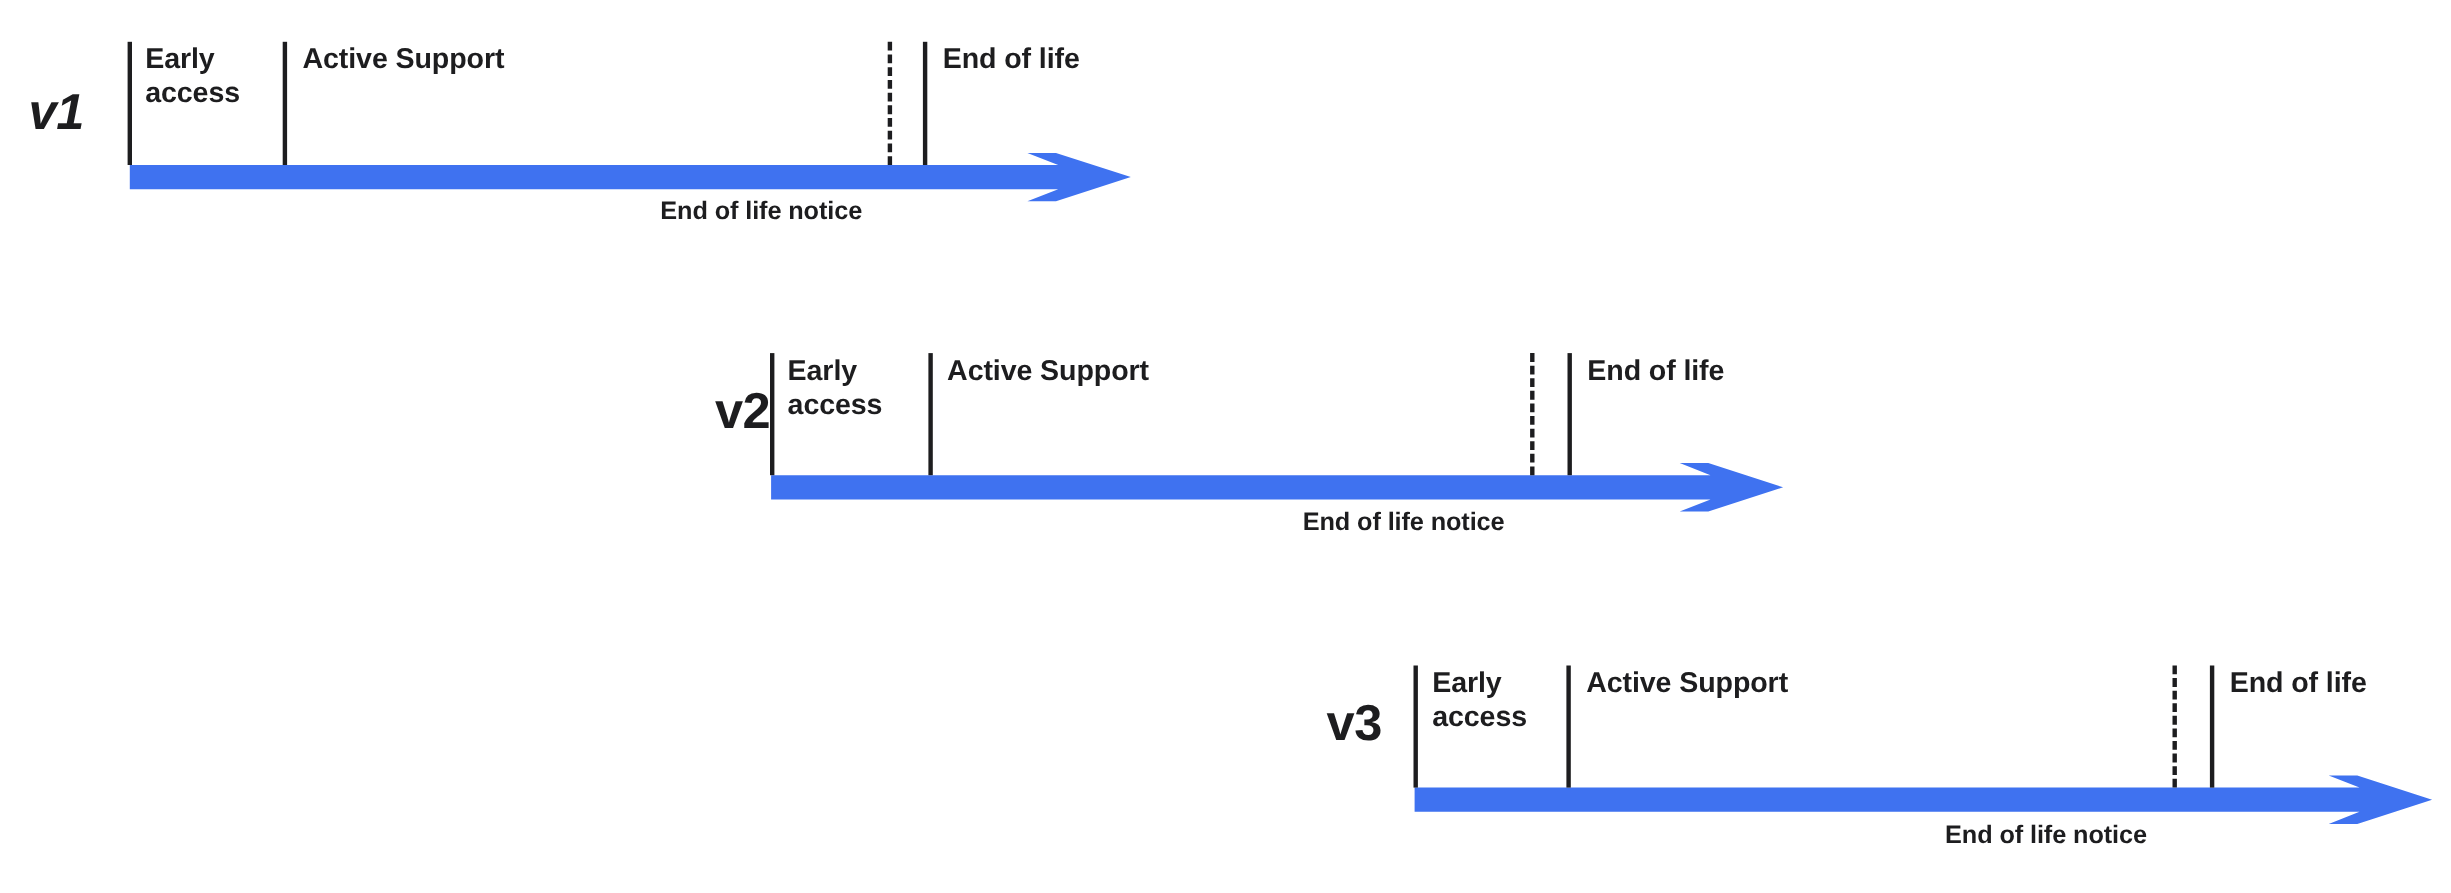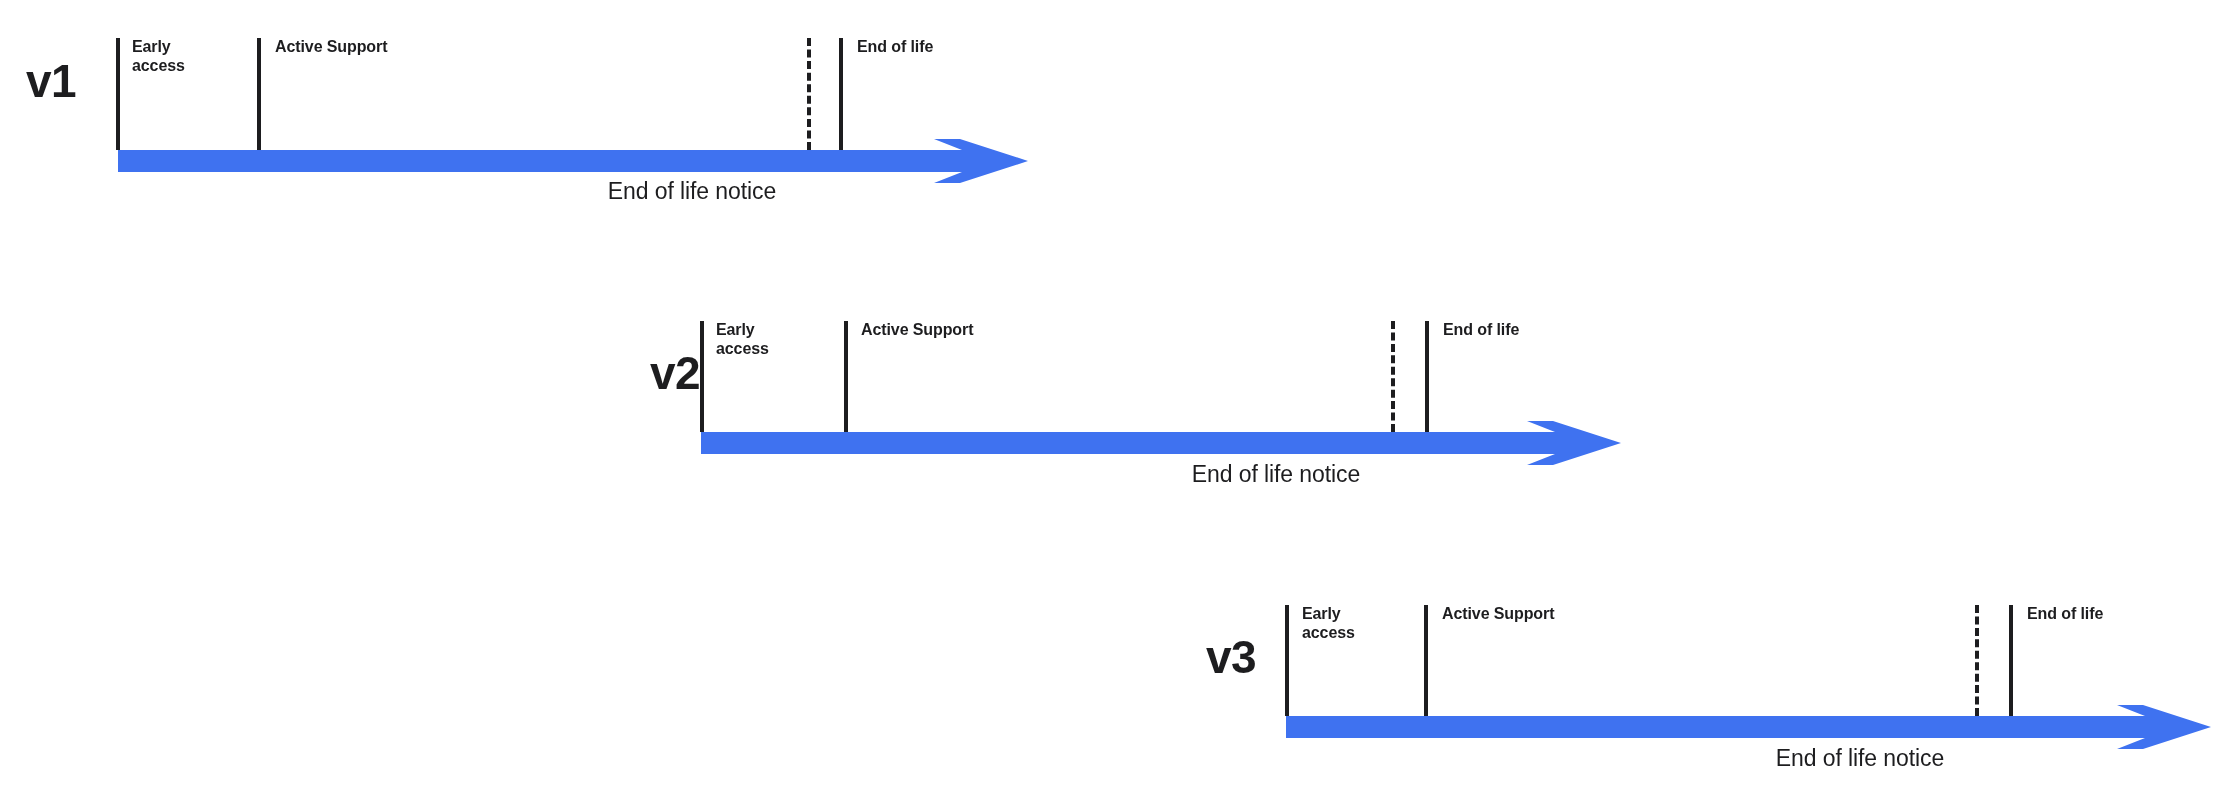--- a/index.html
+++ b/index.html
@@ -52,46 +52,46 @@
   }
   .tick.solid  { border-left-style: solid; }
   .tick.dashed {
     border-left-style: dashed;
     border-left-width: 4px;
   }
 
   
   .phase-label {
     position: absolute;
-    font-size: 16px;
+    font-size: 26px;
     font-weight: 700;
     color: #1d1d1f;
     line-height: 1.18;
     letter-spacing: -0.1px;
     white-space: pre-line;
   }
 
   
   .notice-label {
     position: absolute;
     font-size: 23px;
-    font-weight: 400;
+    font-weight: 700;
     color: #1d1d1f;
     line-height: 1.2;
     letter-spacing: -0.1px;
     white-space: nowrap;
     text-align: center;
     transform: translateX(-50%);
   }
 </style>
 </head>
 <body>
 
 <div id="canvas">
-    <div class="version-label" style="left: 26px; top: 58px;">v1</div>
+    <div class="version-label" style="left: 26px; top: 78px; font-style: italic;">v1</div>
     <div class="lifecycle-arrow" style="left: 118px; top: 137px; width: 910px; height: 48px;">
       <svg viewBox="0 0 910 48" preserveAspectRatio="none">
         <polygon points="0.0,13.0 844.0,13.0 816.0,2.0 842.0,2.0 910.0,24.0 842.0,46.0 816.0,46.0 844.0,35.0 0.0,35.0" fill="#3f72f0"></polygon>
       </svg>
     </div>
     <div class="tick solid" style="left: 116px; top: 38px; height: 112px;"></div>
     <div class="phase-label" style="left: 132px; top: 38px;">Early
 access</div>
     <div class="tick solid" style="left: 257px; top: 38px; height: 112px;"></div>
     <div class="phase-label" style="left: 275px; top: 38px;">Active Support</div>

